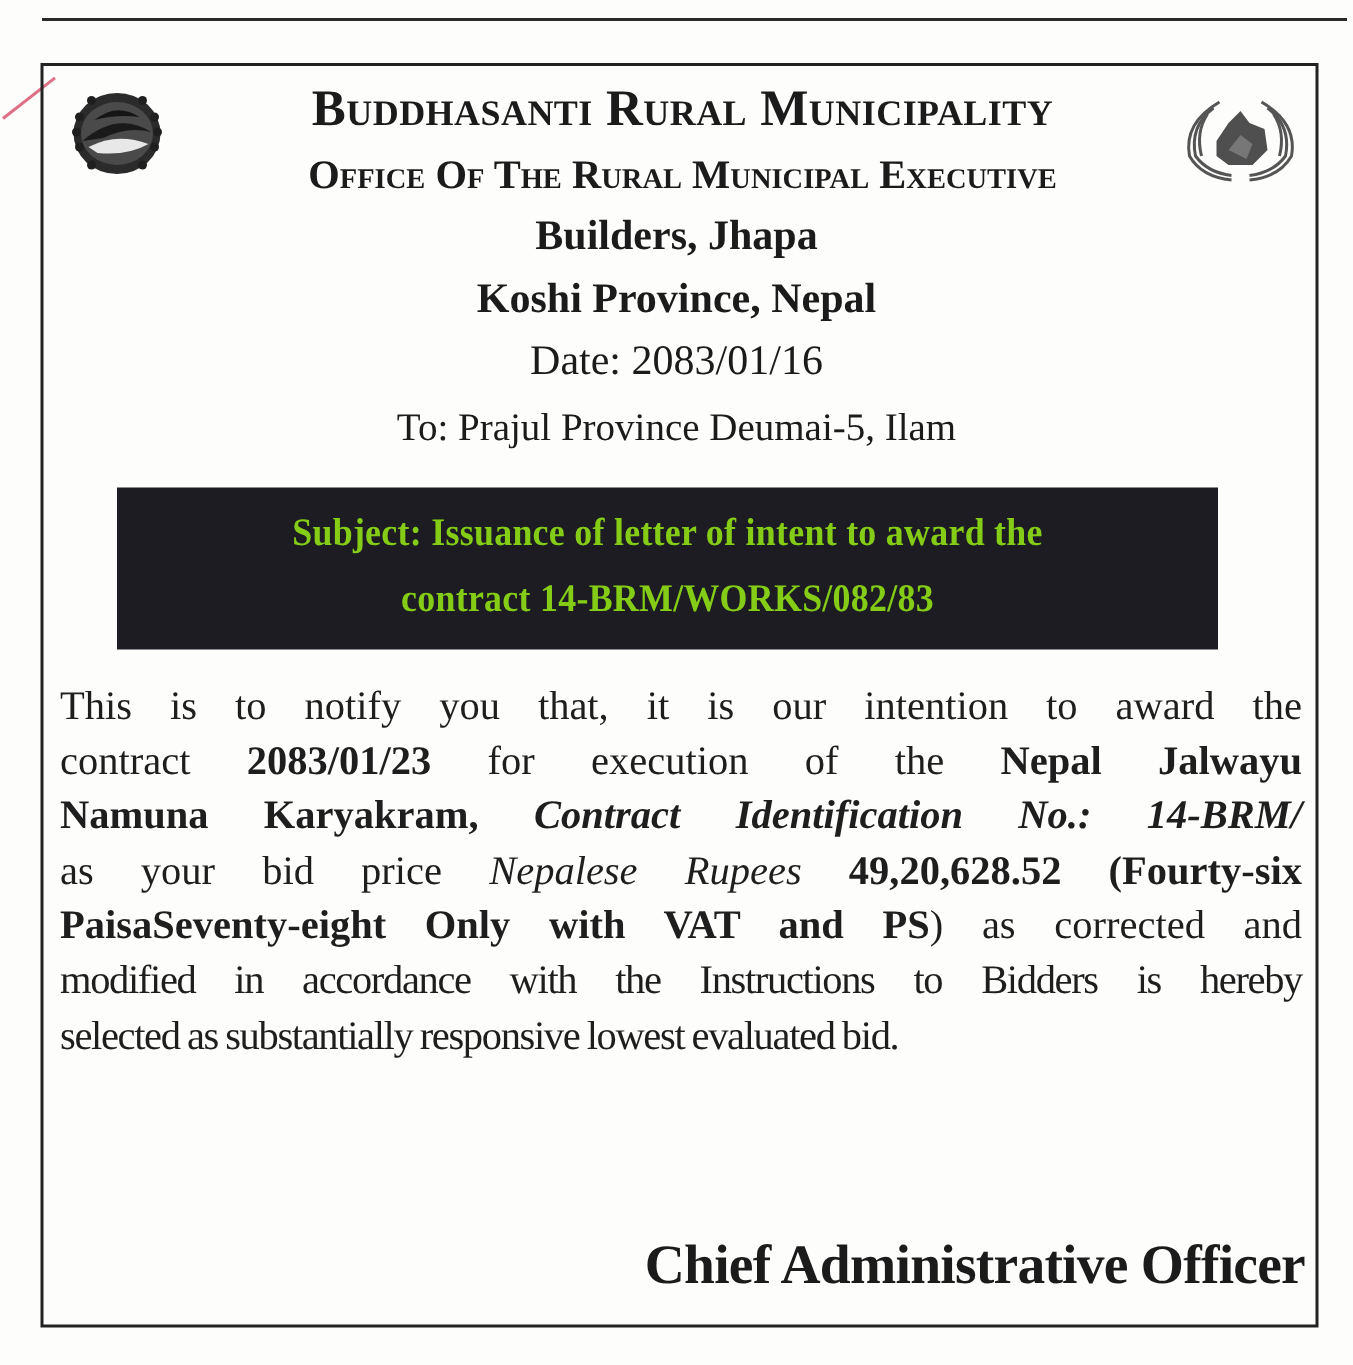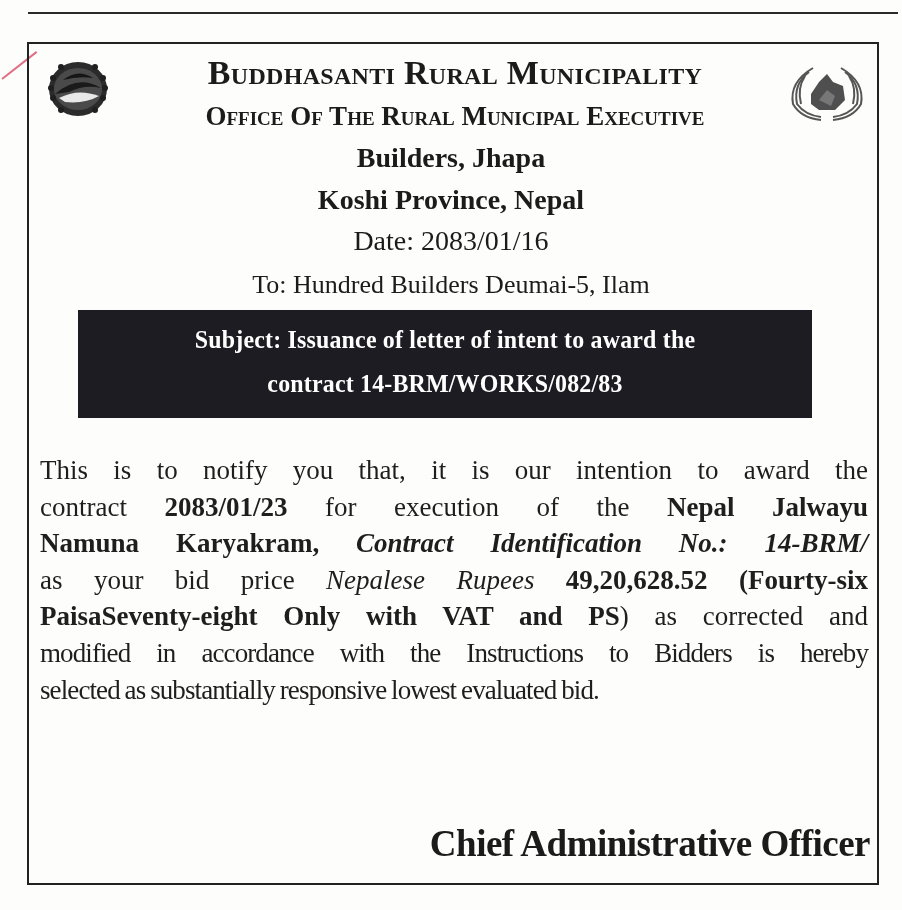--- a/index.html
+++ b/index.html
@@ -94,25 +94,25 @@
       text-align: center;
     }
     .h-to {
       top: 270px;
       font-size: 26px;
       font-weight: normal;
     }
     .subject-box {
       position: absolute;
       left: 78px;
-      top: 310px;
+      top: 325px;
       width: 734px;
       height: 108px;
       background: #1c1c22;
-      color: #ffffff;
+      color: #84cc16;
       text-align: center;
       box-sizing: border-box;
       padding-top: 8px;
     }
     .subject-line {
       display: block;
       font-weight: bold;
       font-size: 26px;
       line-height: 44px;
       letter-spacing: 0.2px;
@@ -195,21 +195,21 @@
   </g>
   <path d="M28 34 L36 22 L44 14 L50 22 L60 26 L62 40 L52 50 L36 50 L28 44 Z" fill="#4f4f4f"></path>
   <path d="M36 40 L44 30 L52 36 L48 46 Z" fill="#777"></path>
 </svg>
 
 <div class="header-line h-municipality">Buddhasanti Rural Municipality</div>
 <div class="header-line h-office">Office Of The Rural Municipal Executive</div>
 <div class="header-line h-address1">Builders, Jhapa</div>
 <div class="header-line h-address2">Koshi Province, Nepal</div>
 <div class="header-line h-date">Date: 2083/01/16</div>
-<div class="header-line h-to">To: Hundred Builders Deumai-5, Ilam</div>
+<div class="header-line h-to">To: Prajul Province Deumai-5, Ilam</div>
 
 <div class="subject-box">
   <span class="subject-line">Subject: Issuance of letter of intent to award the</span>
   <span class="subject-line">contract 14-BRM/WORKS/082/83</span>
 </div>
 
 <div class="body-text">
   <span class="body-line" style="display: block; white-space: nowrap;"><span>This is to notify you that, it is our intention to award the</span></span>
   <span class="body-line" style="display: block; white-space: nowrap;"><span>contract </span><span class="b">2083/01/23</span><span> for execution of the </span><span class="b">Nepal Jalwayu</span></span>
   <span class="body-line" style="display: block; white-space: nowrap;"><span class="b">Namuna Karyakram,</span><span class="bi"> Contract Identification No.: 14-BRM/</span></span>

